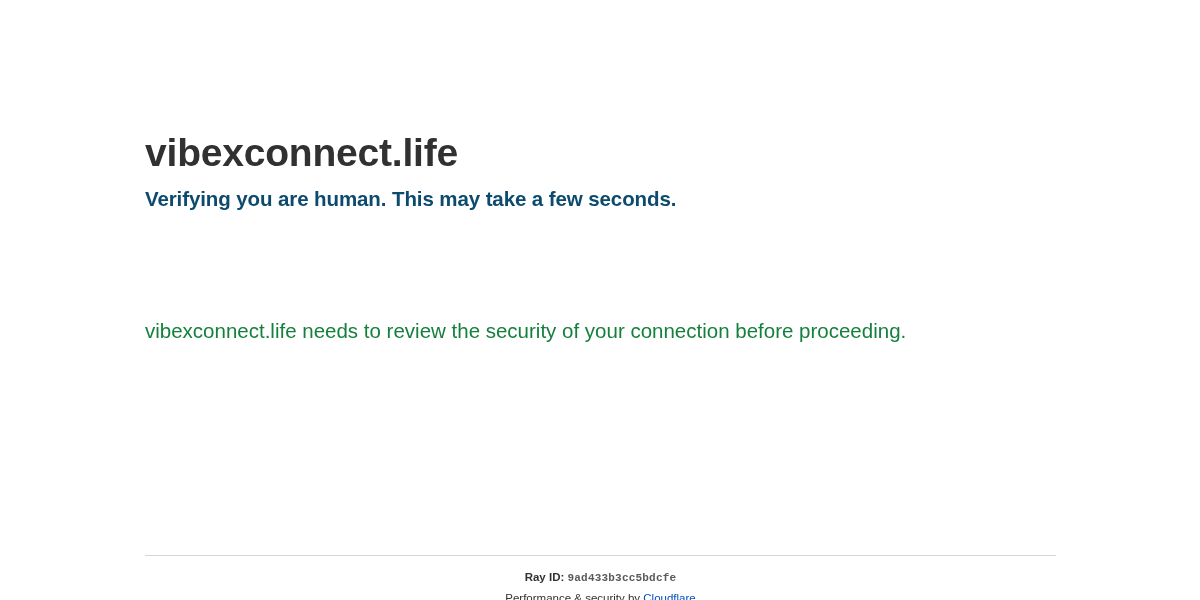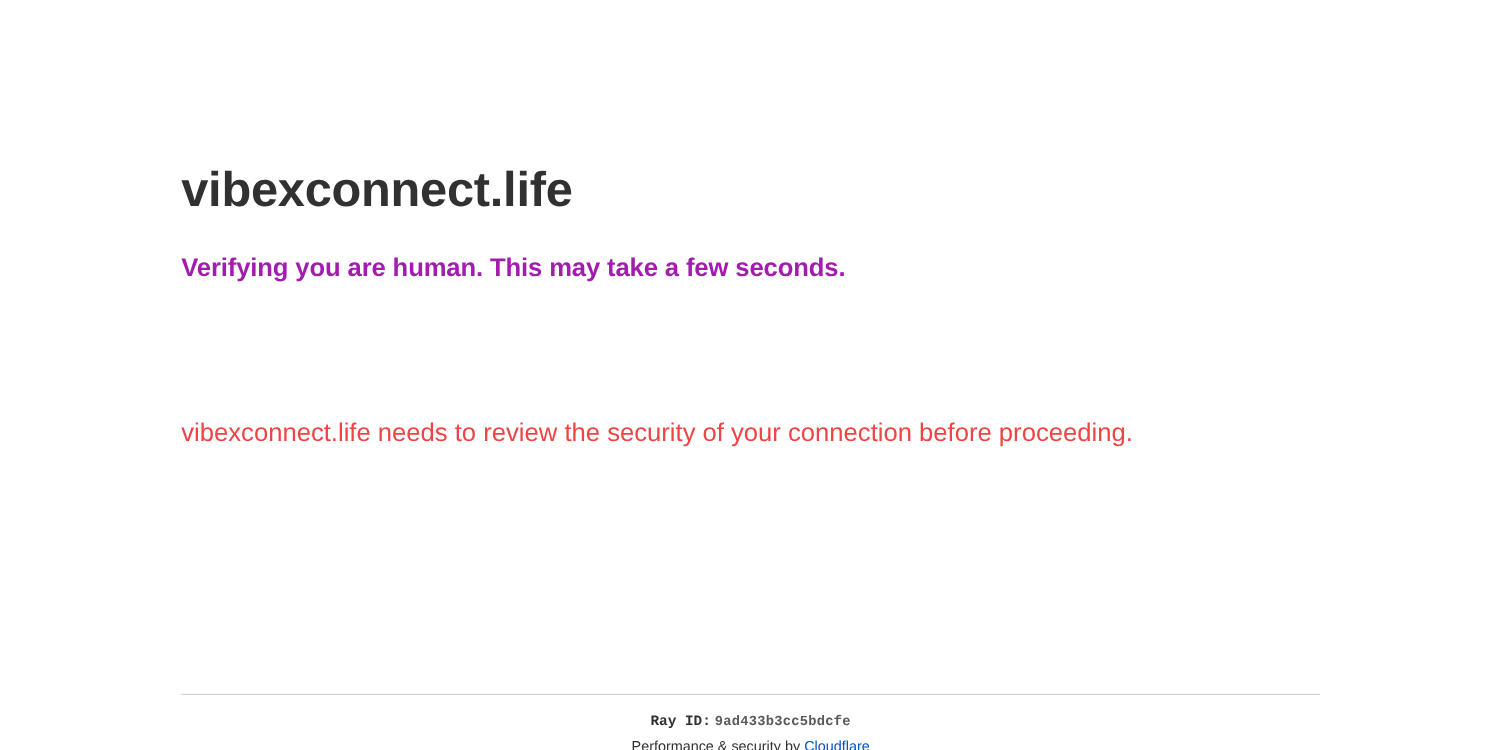--- a/index.html
+++ b/index.html
@@ -35,43 +35,43 @@
     margin-top: 129px;
     font-size: 39px;
     line-height: 48px;
     font-weight: 700;
     letter-spacing: -0.2px;
     color: #313131;
     white-space: nowrap;
   }
 
   .verify-line {
-    margin-top: 24px;
+    margin-top: 8px;
     font-size: 20.5px;
     line-height: 28px;
     font-weight: 700;
     letter-spacing: -0.1px;
-    color: #a21caf;
+    color: #0c4a6e;
     white-space: nowrap;
   }
 
   
   .challenge-slot {
     margin-top: 18px;
     width: 300px;
     height: 72px;
   }
 
   .body-copy {
     margin-top: 10px;
     width: 800px;
     font-size: 20.5px;
     line-height: 36px;
     font-weight: 400;
-    color: #ef4444;
+    color: #15803d;
   }
 
   
   .divider {
     position: absolute;
     left: 145px;
     top: 555px;
     width: 911px;
     height: 1px;
     background: #d6d6d6;
@@ -90,21 +90,20 @@
   .ray-line {
     margin-top: 14px;
     font-size: 11.5px;
     line-height: 14px;
     white-space: nowrap;
   }
 
   .ray-label {
     font-weight: 700;
     color: #313131;
-    font-family: Liberation Mono, monospace;
   }
 
   .ray-id {
     font-family: "Liberation Mono", monospace;
     font-size: 11px;
     color: #5a5a5a;
     letter-spacing: 0.2px;
     font-weight: bold;
   }
 

